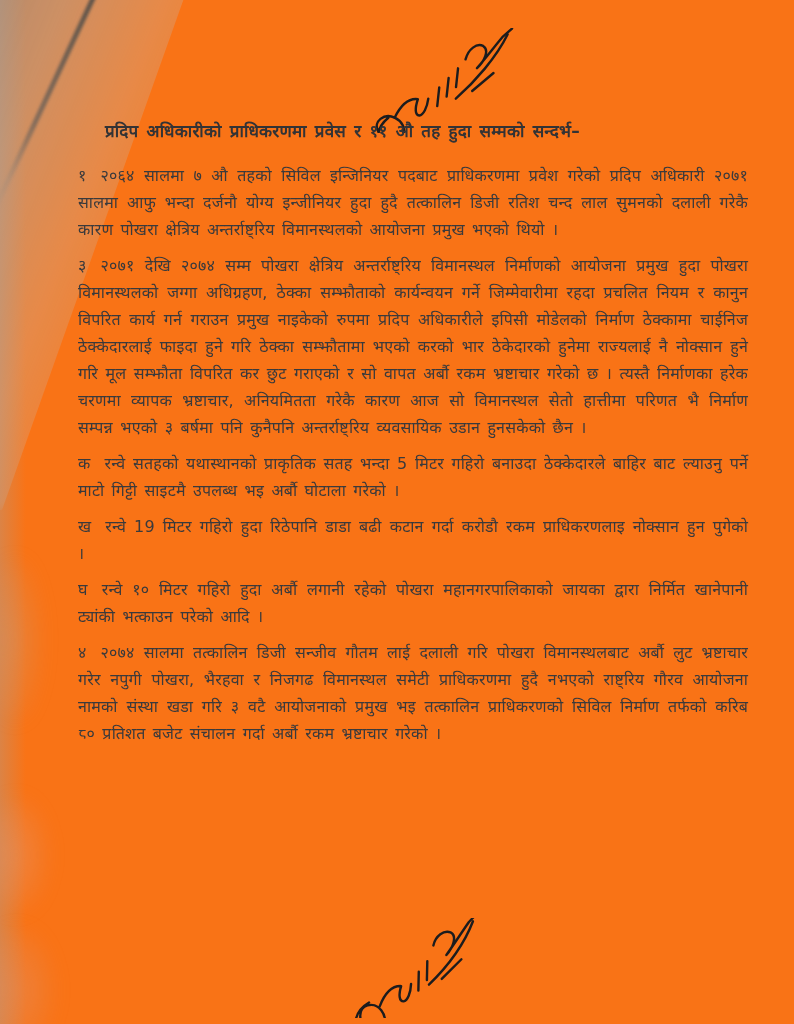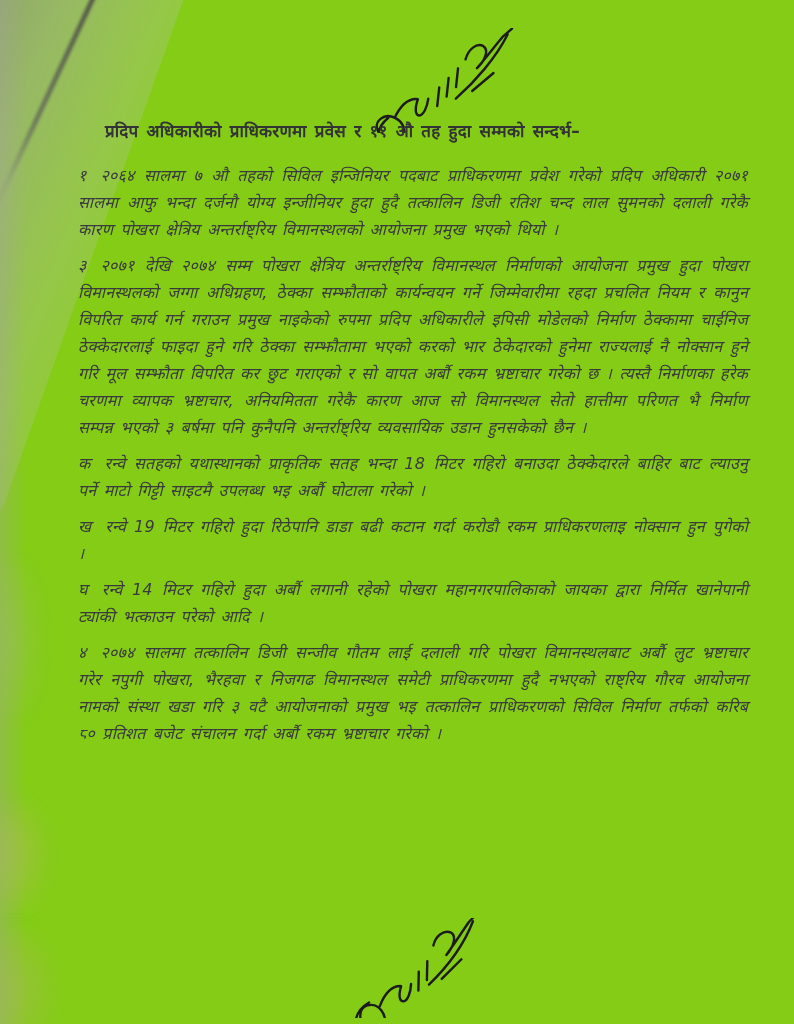--- a/index.html
+++ b/index.html
@@ -7,21 +7,21 @@
     margin: 0;
     padding: 0;
     background: #e9e8e4;
     font-family: "DejaVu Sans", "Liberation Sans", sans-serif;
   }
   .page {
     position: relative;
     width: 794px;
     height: 1024px;
     margin: 0 auto;
-    background: #84cc16;
+    background: #f97316;
     overflow: hidden;
     color: #3a3a3c;
   }
   
   .corner-fold {
     position: absolute;
     top: -30px;
     left: -40px;
     width: 300px;
     height: 540px;
@@ -85,21 +85,20 @@
   }
   .doc-title {
     margin: 0 0 17px 27px;
     font-weight: 600;
     font-size: 17px;
     color: #333335;
     text-align: left;
   }
   p.block {
     margin: 0 0 9px 0;
-    font-style: italic;
   }
   p.block .lbl {
     display: inline-block;
     margin-right: 14px;
   }
   p.block.gap-top {
   }
 
   
   .sig {
@@ -142,26 +141,26 @@
   </svg>
 
   <div class="content">
     <div class="doc-title">प्रदिप अधिकारीको प्राधिकरणमा प्रवेस र ११ औ तह हुदा सम्मको सन्दर्भ–</div>
 
     <p class="block"><span class="lbl">१</span><span>२०६४ सालमा ७ औ तहको सिविल इन्जिनियर पदबाट प्राधिकरणमा प्रवेश गरेको प्रदिप अधिकारी २०७१ सालमा आफु भन्दा दर्जनौ योग्य इन्जीनियर हुदा हुदै तत्कालिन डिजी रतिश चन्द लाल सुमनको दलाली गरेकै कारण पोखरा क्षेत्रिय अन्तर्राष्ट्रिय विमानस्थलको आयोजना प्रमुख भएको थियो ।</span></p>
 
 
     <p class="block"><span class="lbl">३</span><span>२०७१ देखि २०७४ सम्म पोखरा क्षेत्रिय अन्तर्राष्ट्रिय विमानस्थल निर्माणको आयोजना प्रमुख हुदा पोखरा विमानस्थलको जग्गा अधिग्रहण, ठेक्का सम्झौताको कार्यन्वयन गर्ने जिम्मेवारीमा रहदा प्रचलित नियम र कानुन विपरित कार्य गर्न गराउन प्रमुख नाइकेको रुपमा प्रदिप अधिकारीले इपिसी मोडेलको निर्माण ठेक्कामा चाईनिज ठेक्केदारलाई फाइदा हुने गरि ठेक्का सम्झौतामा भएको करको भार ठेकेदारको हुनेमा राज्यलाई नै नोक्सान हुने गरि मूल सम्झौता विपरित कर छुट गराएको र सो वापत अर्बौ रकम भ्रष्टाचार गरेको छ ।  त्यस्तै निर्माणका हरेक चरणमा व्यापक भ्रष्टाचार, अनियमितता गरेकै कारण आज सो विमानस्थल सेतो हात्तीमा परिणत भै निर्माण सम्पन्न भएको ३ बर्षमा पनि कुनैपनि अन्तर्राष्ट्रिय व्यवसायिक उडान हुनसकेको छैन ।</span></p>
 
-    <p class="block"><span class="lbl">क</span><span>रन्वे सतहको यथास्थानको प्राकृतिक सतह भन्दा 18 मिटर गहिरो बनाउदा ठेक्केदारले बाहिर बाट ल्याउनु पर्ने माटो गिट्टी साइटमै उपलब्ध भइ अर्बौ घोटाला गरेको ।</span></p>
+    <p class="block"><span class="lbl">क</span><span>रन्वे सतहको यथास्थानको प्राकृतिक सतह भन्दा 5 मिटर गहिरो बनाउदा ठेक्केदारले बाहिर बाट ल्याउनु पर्ने माटो गिट्टी साइटमै उपलब्ध भइ अर्बौ घोटाला गरेको ।</span></p>
 
     <p class="block"><span class="lbl">ख</span><span>रन्वे 19 मिटर गहिरो हुदा रिठेपानि डाडा बढी कटान गर्दा करोडौ रकम प्राधिकरणलाइ नोक्सान हुन पुगेको ।</span></p>
 
 
-    <p class="block"><span class="lbl">घ</span><span>रन्वे 14 मिटर गहिरो हुदा अर्बौ लगानी रहेको पोखरा महानगरपालिकाको जायका द्वारा निर्मित खानेपानी ट्यांकी भत्काउन परेको आदि ।</span></p>
+    <p class="block"><span class="lbl">घ</span><span>रन्वे १० मिटर गहिरो हुदा अर्बौ लगानी रहेको पोखरा महानगरपालिकाको जायका द्वारा निर्मित खानेपानी ट्यांकी भत्काउन परेको आदि ।</span></p>
 
     <p class="block gap-top"><span class="lbl">४</span><span>२०७४ सालमा तत्कालिन डिजी सन्जीव गौतम लाई दलाली गरि पोखरा विमानस्थलबाट अर्बौ लुट भ्रष्टाचार गरेर नपुगी पोखरा, भैरहवा र निजगढ विमानस्थल समेटी प्राधिकरणमा हुदै नभएको राष्ट्रिय गौरव आयोजना नामको संस्था खडा गरि ३ वटै आयोजनाको प्रमुख भइ तत्कालिन प्राधिकरणको सिविल निर्माण तर्फको करिब ८० प्रतिशत  बजेट संचालन गर्दा अर्बौ रकम भ्रष्टाचार गरेको ।</span></p>
   </div>
 
   <svg class="sig sig-bottom" width="210" height="100" viewBox="0 0 210 100" aria-hidden="true">
     <g transform="rotate(-24 105 50)">
       <path d="M38,58 C20,60 10,76 20,86 C32,96 50,86 46,70 C43,58 28,56 24,68 C21,76 30,82 38,78"></path>
       <path d="M46,66 C56,56 66,52 74,56 C68,63 66,69 70,71 C74,72 80,66 84,58"></path>
       <path d="M96,50 L88,67"></path>
       <path d="M108,44 L100,61"></path>

